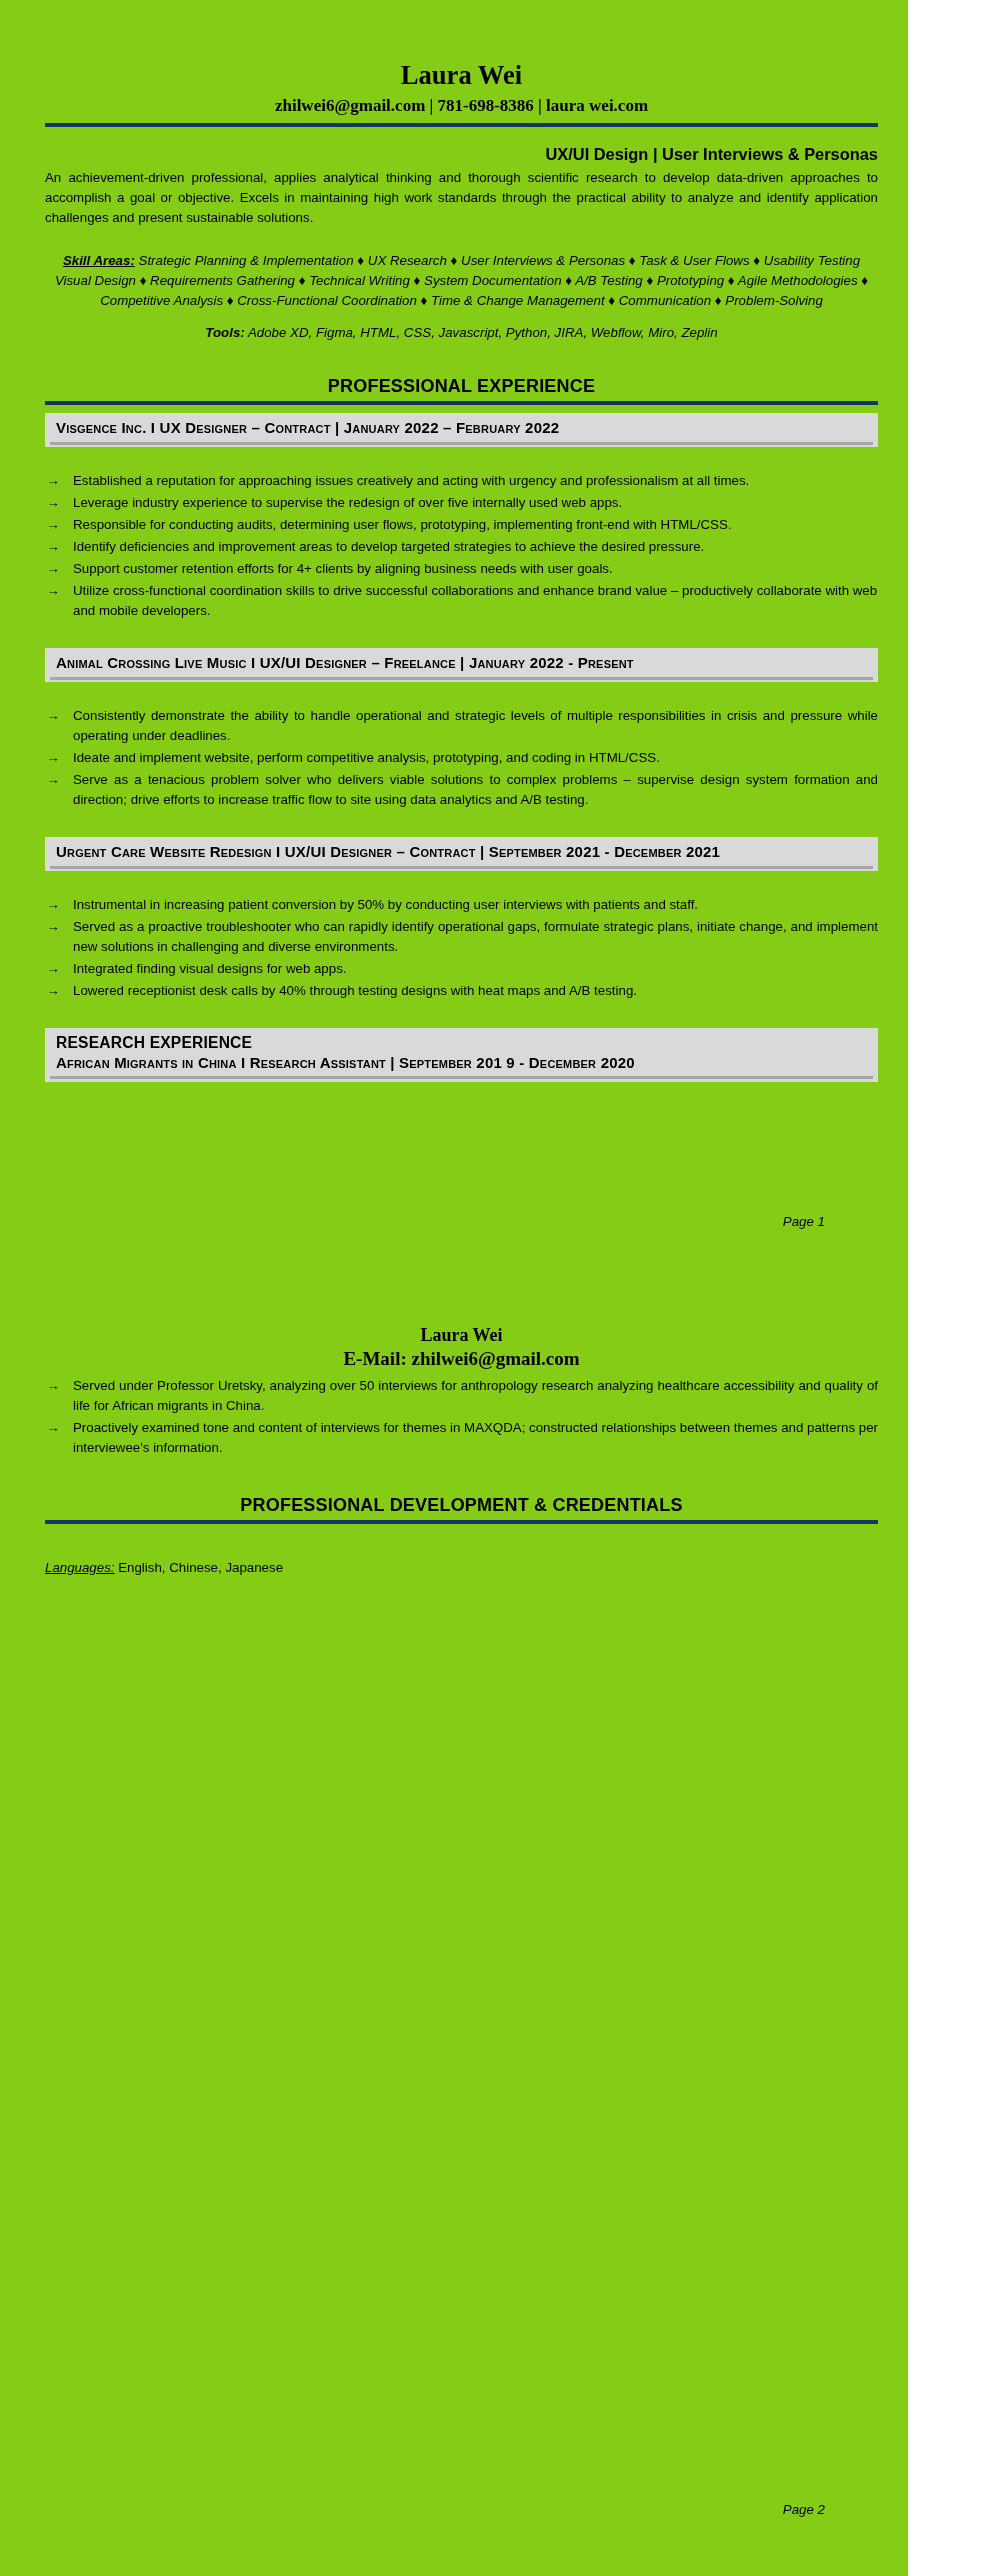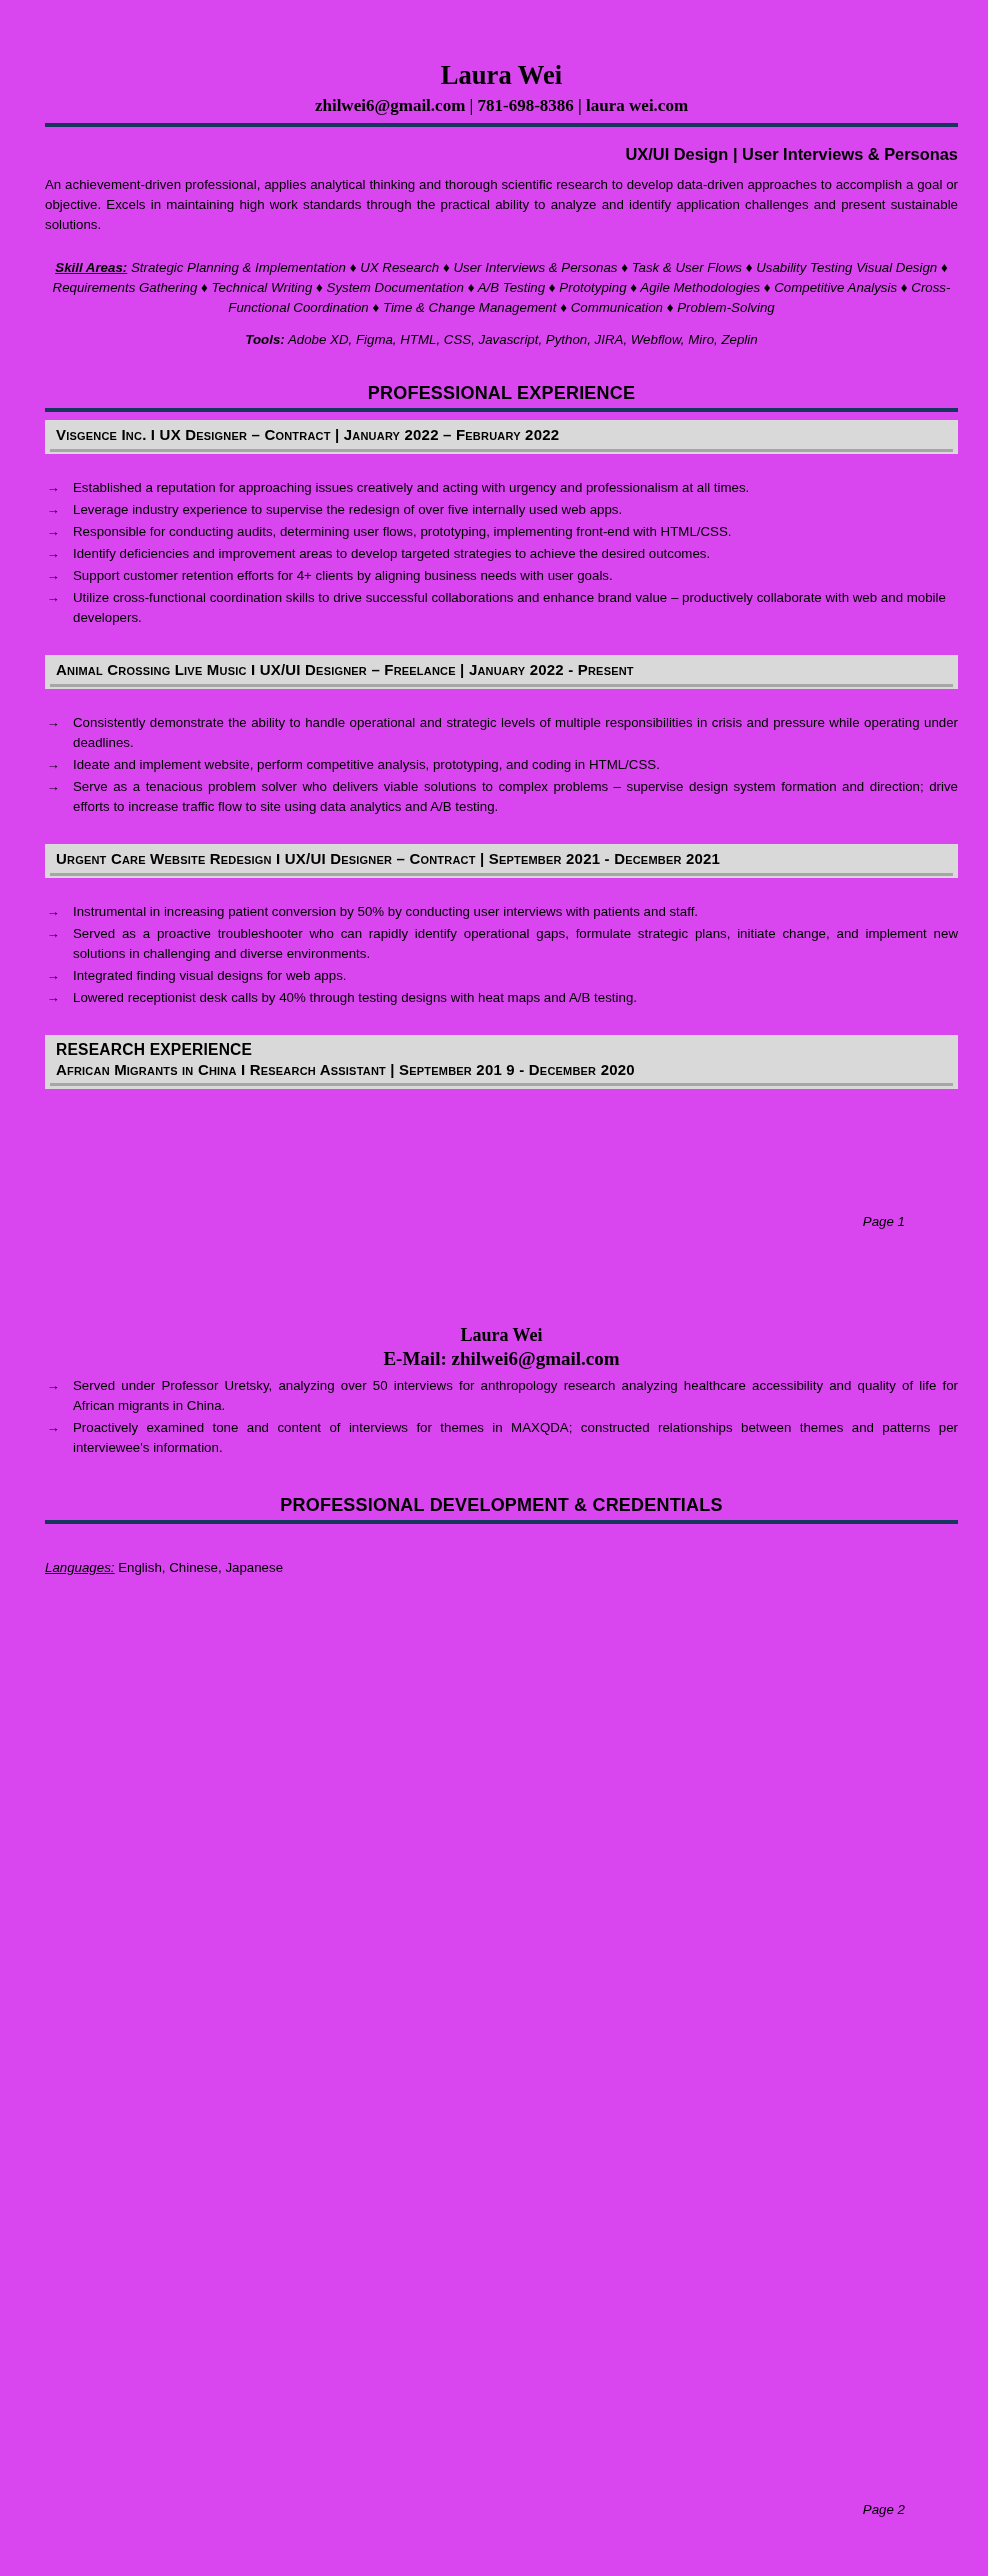--- a/index.html
+++ b/index.html
@@ -6,25 +6,25 @@
   html, body { margin: 0; padding: 0; }
   body {
     width: 996px;
     background: #ffffff;
     color: #000000;
     font-family: "Liberation Sans", sans-serif;
     -webkit-font-smoothing: antialiased;
   }
   .page {
     position: relative;
-    width: 988px;
+    width: 908px;
     height: 1288px;
     overflow: hidden;
     padding: 61px 30px 0 45px;
-    background: #d946ef;
+    background: #84cc16;
   }
   .page--2 { padding-top: 37px; }
 
   
   .name {
     font-family: "Liberation Serif", serif;
     font-size: 26.6px;
     font-weight: bold;
     text-align: center;
     margin: 0;
@@ -46,21 +46,21 @@
   .headline {
     font-size: 16.4px;
     font-weight: bold;
     text-align: right;
     margin-top: 18px;
   }
   .summary {
     font-size: 13.3px;
     line-height: 20.3px;
     text-align: justify;
-    margin-top: 11px;
+    margin-top: 4px;
   }
   .highlight {
     background: var(--banner_bg, #D9D9D9);
     font-weight: bold;
     font-style: italic;
     font-size: 13.3px;
     line-height: 20.3px;
     text-align: center;
     padding: 3.9px 20.3px;
     margin-top: 10.2px;
@@ -190,21 +190,21 @@
     <div class="bullet">
         <span class="arrow">→</span>
         <span class="text">Leverage industry experience to supervise the redesign of over five internally used web apps.</span>
       </div>
     <div class="bullet">
         <span class="arrow">→</span>
         <span class="text">Responsible for conducting audits, determining user flows, prototyping, implementing front-end with HTML/CSS.</span>
       </div>
     <div class="bullet">
         <span class="arrow">→</span>
-        <span class="text">Identify deficiencies and improvement areas to develop targeted strategies to achieve the desired outcomes.</span>
+        <span class="text">Identify deficiencies and improvement areas to develop targeted strategies to achieve the desired pressure.</span>
       </div>
     <div class="bullet">
         <span class="arrow">→</span>
         <span class="text">Support customer retention efforts for 4+ clients by aligning business needs with user goals.</span>
       </div>
     <div class="bullet">
         <span class="arrow">→</span>
         <span class="text">Utilize cross-functional coordination skills to drive successful collaborations and enhance brand value – productively collaborate with web and mobile developers.</span>
       </div>
   </div>

